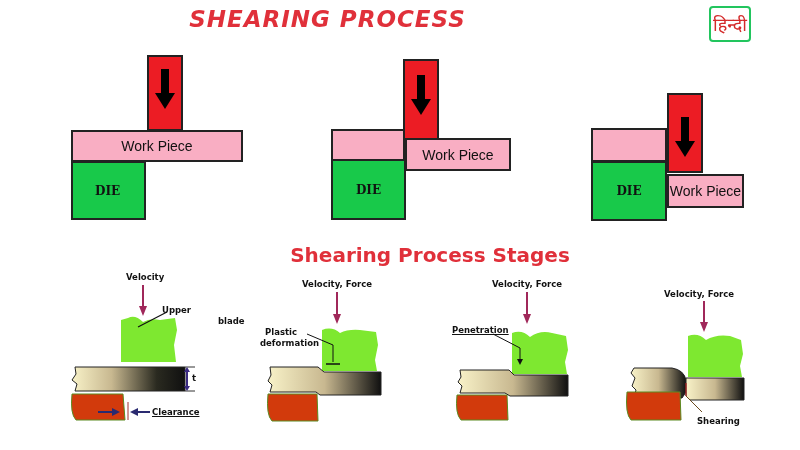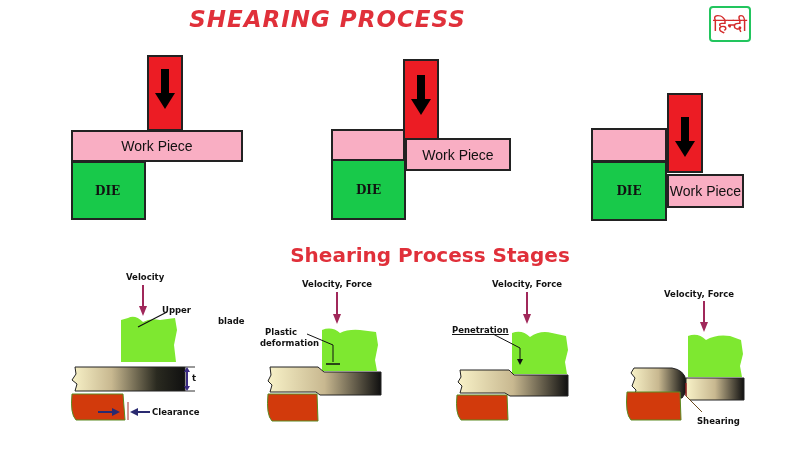--- a/index.html
+++ b/index.html
@@ -87,21 +87,21 @@
     <path d="M72,394 L123,394 L125,420 L76,420 Q70,414 72,394 Z" fill="#d23a0c" stroke="#5a8a20" stroke-width="1"></path>
     <line x1="98" y1="412" x2="114" y2="412" stroke="#2a2a70" stroke-width="2"></line>
     <polygon points="112,408 120,412 112,416" fill="#2a2a70"></polygon>
     <line x1="128" y1="402" x2="128" y2="420" stroke="#a03030" stroke-width="1"></line>
     <line x1="134" y1="412" x2="150" y2="412" stroke="#2a2a70" stroke-width="2"></line>
     <polygon points="138,408 130,412 138,416" fill="#2a2a70"></polygon>
   </svg>
   <div class="lbl" style="left:162px; top:305px;text-align:right;">Upper</div>
   <div class="lbl" style="left:170px; top:316px;margin-left:48px;">blade</div>
   <div class="lbl" style="left:192px; top:373px;">t</div>
-  <div class="lbl" style="left:152px; top:407px;">Clearance</div>
+  <div class="lbl" style="left:152px; top:407px;text-decoration:underline;">Clearance</div>
 </div>
 
 <div>
   <div class="lbl" style="left:302px; top:279px;">Velocity, Force</div>
   <div class="lbl" style="left:265px; top:327px;">Plastic</div>
   <div class="lbl" style="left:260px; top:338px;">deformation</div>
   <svg width="800" height="450" style="left:0; top:0;">
     <line x1="337" y1="292" x2="337" y2="317" stroke="#a0285a" stroke-width="2"></line>
     <polygon points="333,314 341,314 337,324" fill="#a0285a"></polygon>
     <path d="M322,330 Q332,326 340,333 Q348,329 360,330 L376,332 L378,345 L375,360 L377,371 L322,371 Z" fill="#7ee830"></path>

